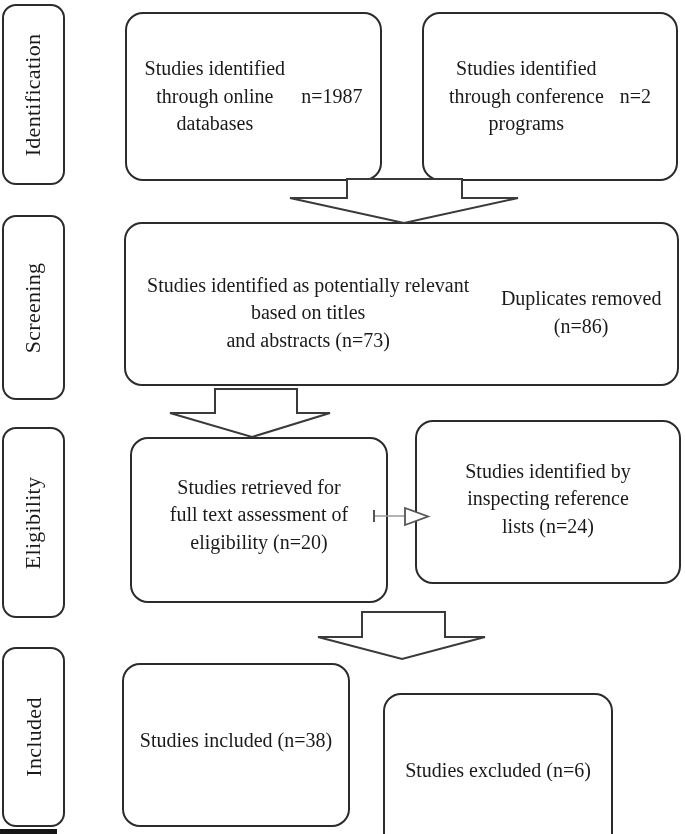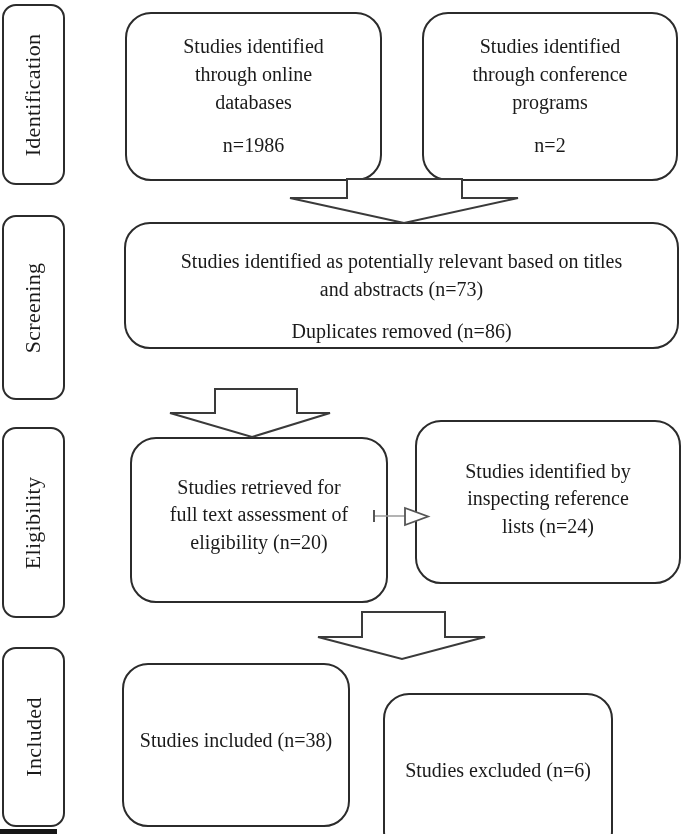--- a/index.html
+++ b/index.html
@@ -17,28 +17,28 @@
     transform:rotate(-90deg);white-space:nowrap;font-size:22px;letter-spacing:.3px;
   }
   .stage-identification{top:4px;height:181px;}
   .stage-screening{top:215px;height:185px;}
   .stage-eligibility{top:427px;height:191px;}
   .stage-included{top:647px;height:180px;}
 
   
   .fbox{
     position:absolute;box-sizing:border-box;background:#fff;
-    border:2px solid #2b2b2b;border-radius:26px;
-    display:flex;flex-direction:column;align-items:center;justify-content:center;
+    border:2px solid #2b2b2b;border-radius:18px;
+    display:flex;flex-direction:row;align-items:center;justify-content:center;
     text-align:center;font-size:20px;line-height:1.38;white-space:pre-line;
     padding:6px 10px;
   }
   .box-online{left:125px;top:12px;width:257px;height:169px;gap:16px;}
   .box-conference{left:422px;top:12px;width:256px;height:169px;gap:16px;}
-  .box-screening{left:124px;top:222px;width:555px;height:127px;justify-content:flex-start;padding-top:24px;gap:15px;}
+  .box-screening{left:124px;top:222px;width:555px;height:164px;justify-content:flex-start;padding-top:24px;gap:15px;}
   .box-fulltext{left:130px;top:437px;width:258px;height:166px;padding-bottom:16px;}
   .box-references{left:415px;top:420px;width:266px;height:164px;padding-bottom:12px;}
   .box-included{left:122px;top:663px;width:228px;height:164px;padding-bottom:14px;text-align:right;}
   .box-excluded{left:383px;top:663px;width:230px;height:164px;padding-bottom:14px;margin-top:30px;}
 
   .overlay{position:absolute;left:0;top:0;width:685px;height:834px;pointer-events:none;}
 </style>
 </head>
 <body>
 
@@ -54,21 +54,21 @@
     <span>Eligibility</span>
   </div>
   <div class="stage stage-included">
     <span>Included</span>
   </div>
 
   <div class="fbox box-online">
     <div>Studies identified
 through online
 databases</div>
-    <div>n=1986</div>
+    <div>n=1987</div>
   </div>
   <div class="fbox box-conference">
     <div>Studies identified
 through conference
 programs</div>
     <div>n=2</div>
   </div>
 
   <div class="fbox box-screening">
     <div>Studies identified as potentially relevant based on titles

